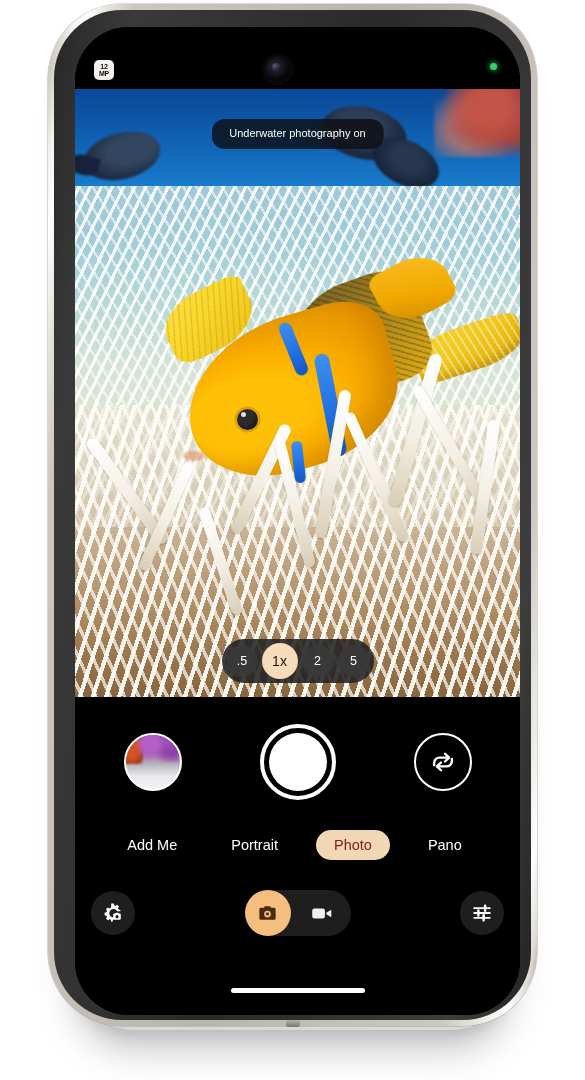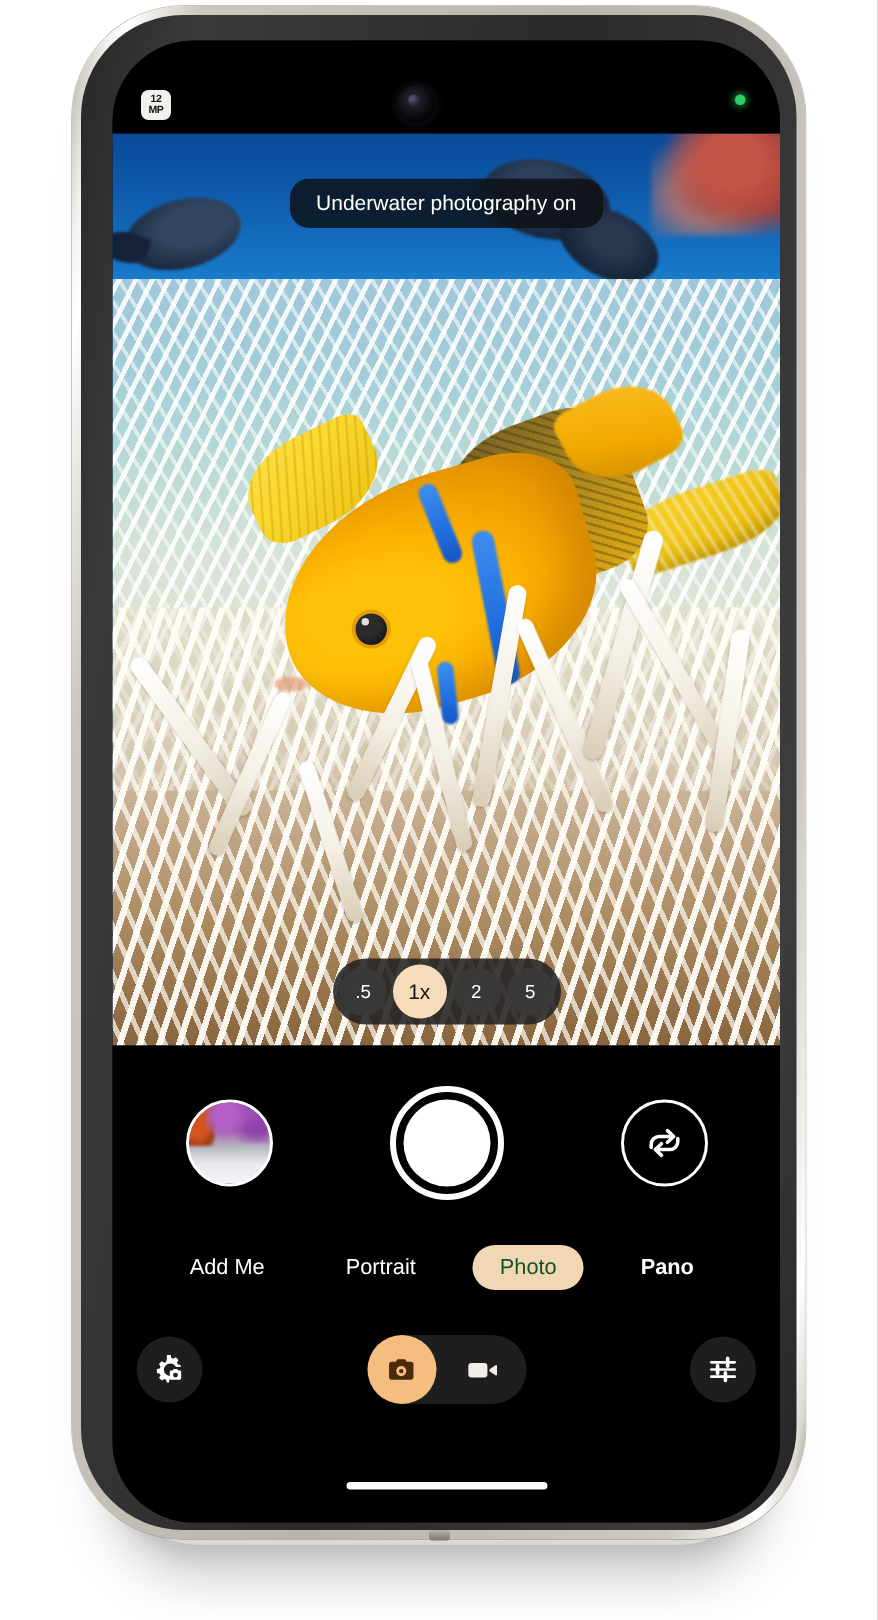--- a/index.html
+++ b/index.html
@@ -222,21 +222,21 @@
     position:absolute; left:12px; top:186px; width:22px; height:10px;
     border-radius:50%; background:rgba(222,138,96,.6); filter:blur(1px);
   }
 
   
   .toast{
     position:absolute; left:50%; transform:translateX(-50%); top:30px;
     padding:9px 18px 10px; border-radius:13px;
     background:rgba(12,14,18,.80);
     -webkit-backdrop-filter:blur(9px); backdrop-filter:blur(9px);
-    color:#fff; font-size:14px; line-height:1; white-space:nowrap; z-index:5;
+    color:#fff; font-size:11px; line-height:1; white-space:nowrap; z-index:5;
   }
 
   
   .zoom-bar{
     position:absolute; left:50%; transform:translateX(-50%); bottom:14px;
     display:flex; align-items:center; gap:4px; padding:4px;
     border-radius:999px; background:rgba(34,34,34,.88); z-index:5;
   }
   .zoom-pill{
     width:32px; height:32px; border-radius:50%;
@@ -283,26 +283,26 @@
 
   
   .mode-strip{
     position:absolute; left:0; top:128px; width:100%; height:40px;
     display:flex; align-items:center; justify-content:center; gap:0;
   }
   .mode{
     color:#fff; font-size:14.5px; white-space:nowrap;
     padding:7px 14px; border-radius:999px; line-height:1;
   }
-  .mode.sel{ background:#f2d7b5; color:#14532d; padding:8px 18px; }
+  .mode.sel{ background:#f2d7b5; color:#7f1d1d; padding:8px 18px; }
   .mode.m-addme   { margin-left:-6px; }
   .mode.m-portrait{ margin-left:26px; }
   .mode.m-photo   { margin-left:24px; }
   .mode.m-night   { margin-left:24px; }
-  .mode.m-pano    { margin-left:24px;font-weight:bold; }
+  .mode.m-pano    { margin-left:24px; }
 
   
   .toolbar{
     position:absolute; left:0; top:184px; width:100%; height:64px;
     display:flex; align-items:center; justify-content:space-between;
     padding:0 16px;
   }
   .round-btn{
     width:44px; height:44px; border-radius:50%;
     background:#1e1e1e; display:flex; align-items:center; justify-content:center;

